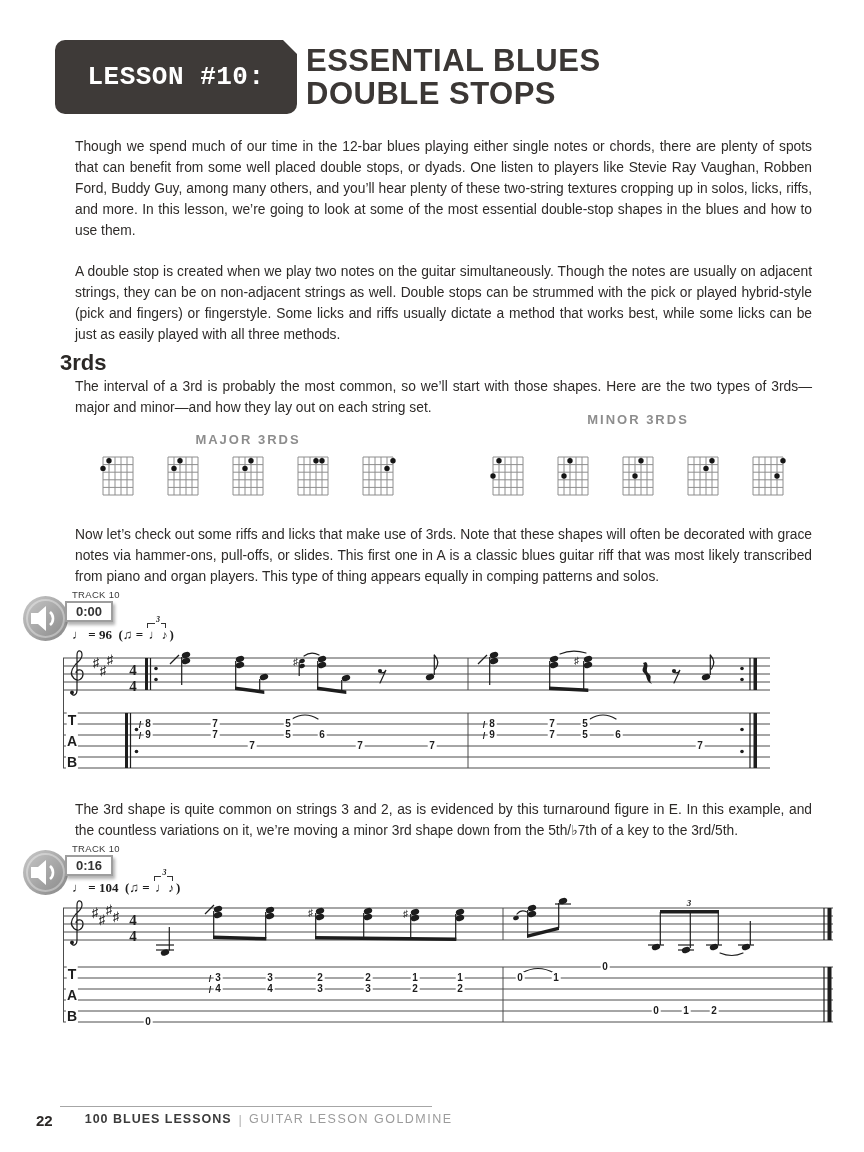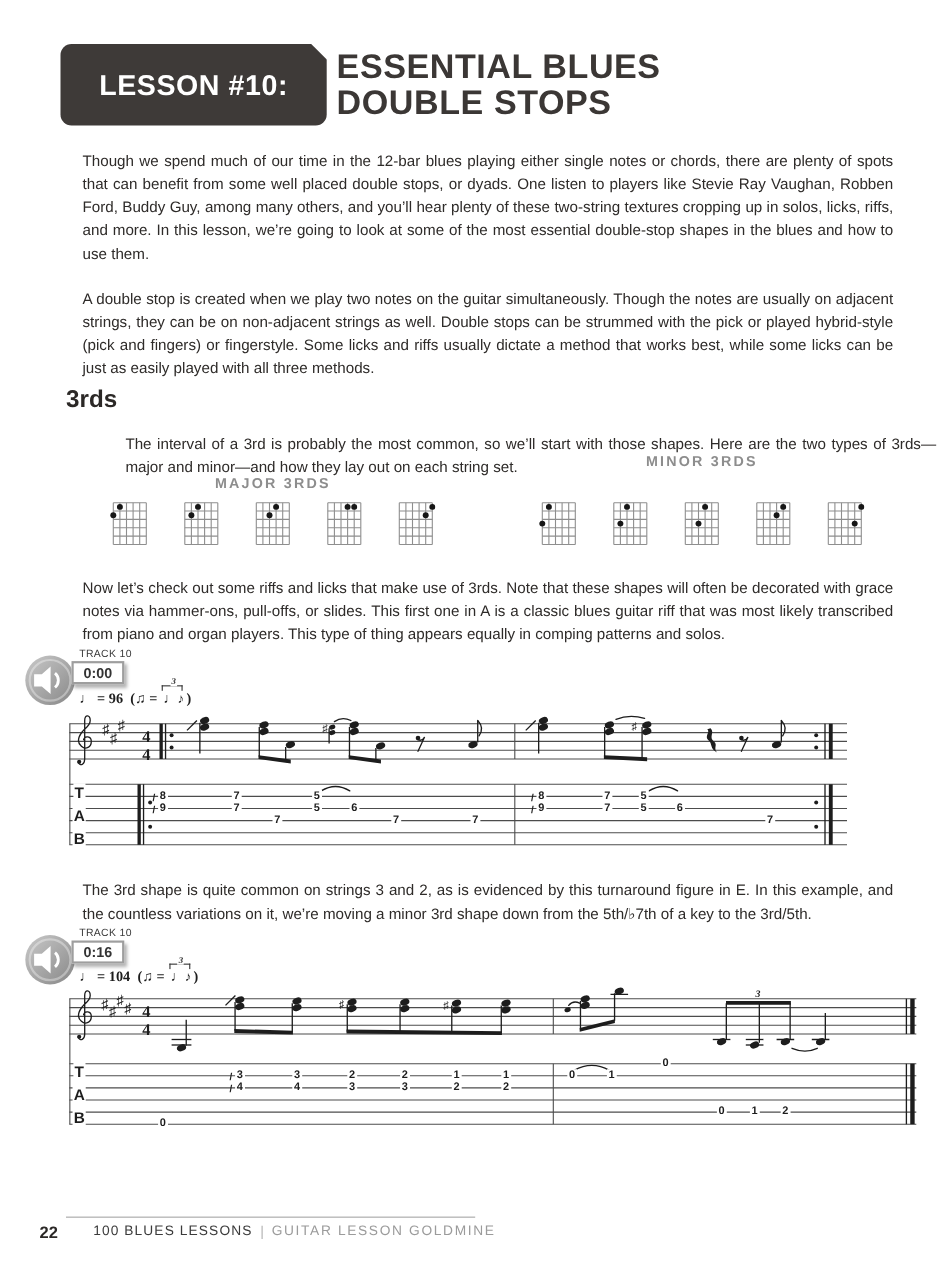--- a/index.html
+++ b/index.html
@@ -1,20 +1,20 @@
 <!DOCTYPE html>
 <html><head>
 <meta charset="utf-8">
 <style>
   html,body{margin:0;padding:0;background:#e8e8e8;}
   .page{position:relative;width:864px;height:1152px;background:#ffffff;overflow:hidden;
         font-family:"Liberation Sans",sans-serif;color:#2e2b29;}
   
   .lesson-box{position:absolute;left:55px;top:40px;width:242px;height:74px;background:#3e3a38;
-              border-radius:10px;display:flex;align-items:center;justify-content:center;}
+              border-radius:10px;display:flex;align-items:center;justify-content:center;font-family:Liberation Mono, monospace;}
   .lesson-box::after{content:"";position:absolute;top:-1px;right:-1px;width:0;height:0;
               border-top:16px solid #ffffff;border-left:16px solid transparent;}
   .lesson-label{color:#ffffff;font-weight:bold;font-size:26px;letter-spacing:.5px;}
   .big-title{position:absolute;left:306px;top:44px;font-weight:bold;font-size:31px;line-height:33px;
              color:#3b3735;letter-spacing:.5px;}
   
   .para{position:absolute;font-size:13.8px;line-height:21px;text-align:justify;color:#2e2b29;}
   .h2{position:absolute;font-size:22px;font-weight:bold;color:#2b2826;}
   
   .diag-label{position:absolute;font-size:13px;font-weight:bold;letter-spacing:2px;color:#8d8d8d;text-align:center;}
@@ -48,21 +48,21 @@
   .notation-svg .arc,.notation-svg .flag,.notation-svg .clef,.notation-svg .r8{fill:none;stroke:#1d1d1d;stroke-width:1.2;stroke-linecap:round;}
   .notation-svg .qr{fill:#1d1d1d;stroke:none;}
   .tab-overlay{position:absolute;left:0;top:0;width:864px;height:140px;}
   .tab-letter{position:absolute;transform:translate(-50%,-50%);font:bold 14px "Liberation Sans",sans-serif;color:#1d1d1d;background:#fff;padding:0 1px;}
   .tab-num{position:absolute;transform:translate(-50%,-50%);font:bold 10px/12px "Liberation Sans",sans-serif;color:#1d1d1d;background:#fff;padding:0 1.5px;}
   .tab-slide{position:absolute;transform:translate(-50%,-50%);font:bold 9px "Liberation Sans",sans-serif;color:#1d1d1d;}
   
   .footer-rule{position:absolute;left:60px;top:1106px;width:372px;height:1px;background:#a6a6a6;}
   .footer{position:absolute;left:36px;top:1112px;display:flex;align-items:flex-start;}
   .pg-num{font-size:15px;font-weight:bold;color:#2b2826;}
-  .book{margin-left:32px;font-size:12.5px;font-weight:normal;letter-spacing:1px;color:#3b3b3b;}
+  .book{margin-left:32px;font-size:12.5px;font-weight:bold;letter-spacing:1px;color:#3b3b3b;}
   .sep{margin:0 7px;color:#b5b5b5;font-size:13px;}
   .series{font-size:12.5px;letter-spacing:1.5px;color:#9b9b9b;}
 </style>
 </head>
 <body>
 
 <div class="page">
 
   <div class="lesson-box">
     <span class="lesson-label">LESSON #10:</span>
@@ -70,21 +70,21 @@
   <div class="big-title">
     <div>ESSENTIAL BLUES</div>
     <div>DOUBLE STOPS</div>
   </div>
 
   <div class="para" style="left:75px;top:136px;width:737px;">Though we spend much of our time in the 12-bar blues playing either single notes or chords, there are plenty of spots that can benefit from some well placed double stops, or dyads. One listen to players like Stevie Ray Vaughan, Robben Ford, Buddy Guy, among many others, and you’ll hear plenty of these two-string textures cropping up in solos, licks, riffs, and more. In this lesson, we’re going to look at some of the most essential double-stop shapes in the blues and how to use them.</div>
 
   <div class="para" style="left:75px;top:261px;width:737px;">A double stop is created when we play two notes on the guitar simultaneously. Though the notes are usually on adjacent strings, they can be on non-adjacent strings as well. Double stops can be strummed with the pick or played hybrid-style (pick and fingers) or fingerstyle. Some licks and riffs usually dictate a method that works best, while some licks can be just as easily played with all three methods.</div>
 
   <div class="h2" style="left:60px;top:350px;">3rds</div>
-  <div class="para" style="left:75px;top:393px;width:737px;margin-left:39px;">The interval of a 3rd is probably the most common, so we’ll start with those shapes. Here are the two types of 3rds—major and minor—and how they lay out on each string set.</div>
+  <div class="para" style="left:75px;top:376px;width:737px;">The interval of a 3rd is probably the most common, so we’ll start with those shapes. Here are the two types of 3rds—major and minor—and how they lay out on each string set.</div>
 
   <div class="diag-label" style="left:113px;top:432px;width:270px;">MAJOR 3RDS</div>
   <div class="grid-row" style="left:100px;top:454px;">
     <div class="fretgrid"><svg width="36" height="46">
           <line x1="3" y1="3" x2="3" y2="41"></line>
           <line x1="9" y1="3" x2="9" y2="41"></line>
           <line x1="15" y1="3" x2="15" y2="41"></line>
           <line x1="21" y1="3" x2="21" y2="41"></line>
           <line x1="27" y1="3" x2="27" y2="41"></line>
           <line x1="33" y1="3" x2="33" y2="41"></line>

